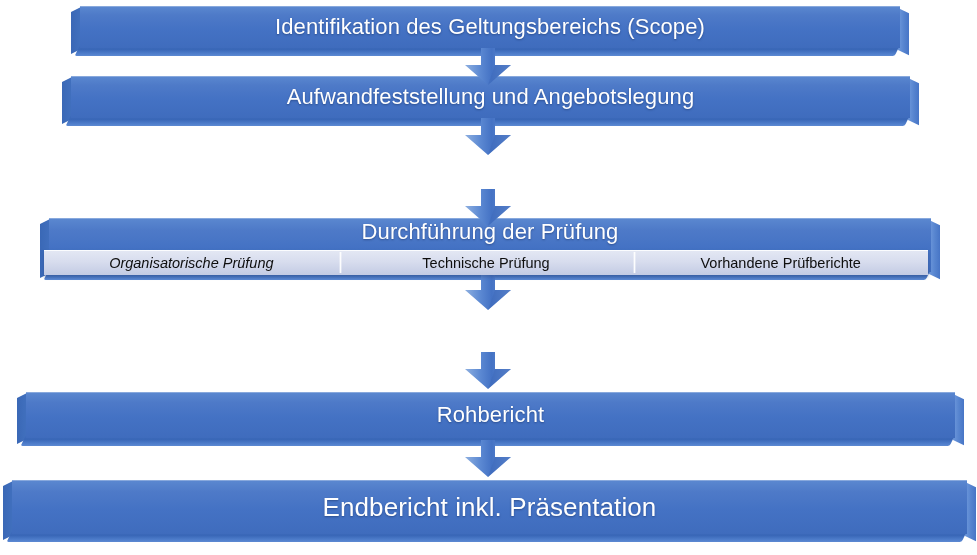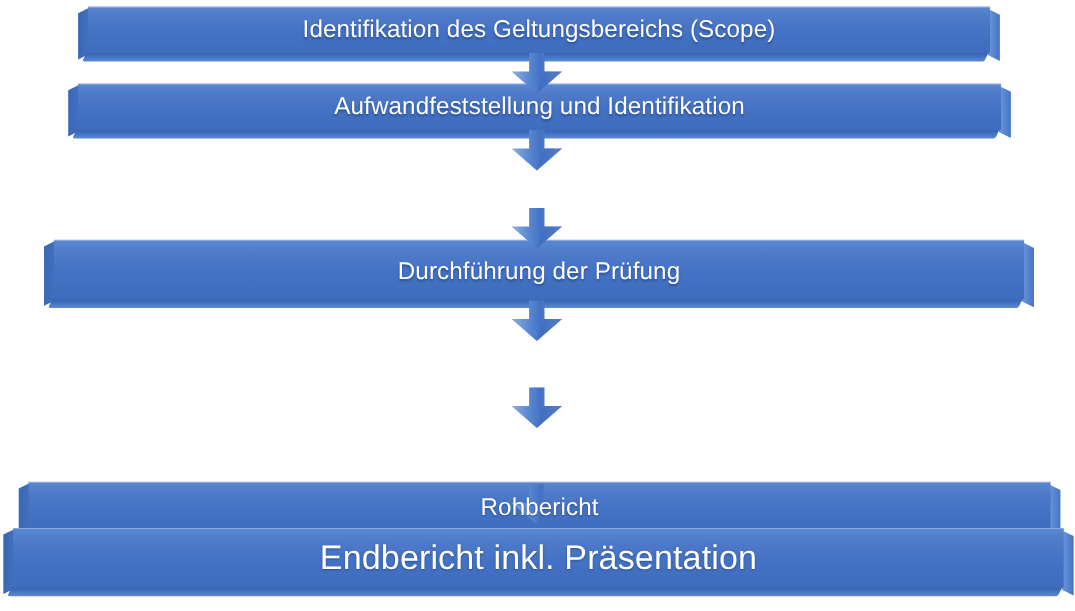--- a/index.html
+++ b/index.html
@@ -101,26 +101,26 @@
     align-items: center;
     justify-content: center;
     color: #ffffff;
     font-size: 22px;
     font-weight: 400;
     letter-spacing: 0.1px;
     text-shadow: 0 1px 2px rgba(25,50,100,0.55);
     white-space: nowrap;
     z-index: 3;
   }
-  .stage-label.big { font-size: 31px; }
+  .stage-label.big { font-size: 26px; }
 
   
   .stage-label.shifted {
     align-items: flex-start;
-    padding-top: 16px;
+    padding-top: 1px;
   }
 
   
   .subband {
     position: absolute;
     display: flex;
     background: linear-gradient(180deg, #e4e8f4 0%, #d8ddee 45%, #c3cbe4 100%);
     box-shadow: 0 2px 3px rgba(40,60,110,0.35),
                 inset 0 1px 0 rgba(255,255,255,0.85);
     z-index: 4;
@@ -188,21 +188,21 @@
     </svg>
   </div>
 
   <div class="stage" style="left:71px; top:76px; width:839px; height:50px;">
     <div class="slab">
       <div class="side-l"></div>
       <div class="side"></div>
       <div class="depth"></div>
       <div class="face"></div>
     </div>
-    <div class="stage-label">Aufwandfeststellung und Identifikation</div>
+    <div class="stage-label">Aufwandfeststellung und Angebotslegung</div>
   </div>
 
   <div class="arrow" style="left:462px; top:118px;">
     <svg viewBox="0 0 52 38" xmlns="http://www.w3.org/2000/svg">
       <path d="M19 0 H33 V17 H49 L26 37 L3 17 H19 Z" fill="url(#ag1)"></path>
       <path d="M26 37 L49 17 H33 Z" fill="#3d6ab9" opacity="0.5"></path>
     </svg>
   </div>
 
 
@@ -216,37 +216,48 @@
   <div class="stage" style="left:49px; top:218px; width:882px; height:62px;">
     <div class="slab">
       <div class="side-l"></div>
       <div class="side"></div>
       <div class="depth"></div>
       <div class="face"></div>
     </div>
     <div class="stage-label shifted">Durchführung der Prüfung</div>
   </div>
 
+  <div class="subband" style="left:44px; top:250px; width:884px; height:25px;">
+    <div class="subitem italic">
+      <span>Organisatorische Prüfung</span>
+    </div>
+    <div class="subitem">
+      <span>Technische Prüfung</span>
+    </div>
+    <div class="subitem">
+      <span>Vorhandene Prüfberichte</span>
+    </div>
+  </div>
 
   <div class="arrow" style="left:462px; top:273px;">
     <svg viewBox="0 0 52 38" xmlns="http://www.w3.org/2000/svg">
       <path d="M19 0 H33 V17 H49 L26 37 L3 17 H19 Z" fill="url(#ag1)"></path>
       <path d="M26 37 L49 17 H33 Z" fill="#3d6ab9" opacity="0.5"></path>
     </svg>
   </div>
 
 
   <div class="arrow" style="left:462px; top:352px;">
     <svg viewBox="0 0 52 38" xmlns="http://www.w3.org/2000/svg">
       <path d="M19 0 H33 V17 H49 L26 37 L3 17 H19 Z" fill="url(#ag1)"></path>
       <path d="M26 37 L49 17 H33 Z" fill="#3d6ab9" opacity="0.5"></path>
     </svg>
   </div>
 
-  <div class="stage" style="left:26px; top:392px; width:929px; height:54px;margin-top:46px;">
+  <div class="stage" style="left:26px; top:392px; width:929px; height:54px;">
     <div class="slab">
       <div class="side-l"></div>
       <div class="side"></div>
       <div class="depth"></div>
       <div class="face"></div>
     </div>
     <div class="stage-label">Rohbericht</div>
   </div>
 
   <div class="arrow" style="left:462px; top:440px;">

